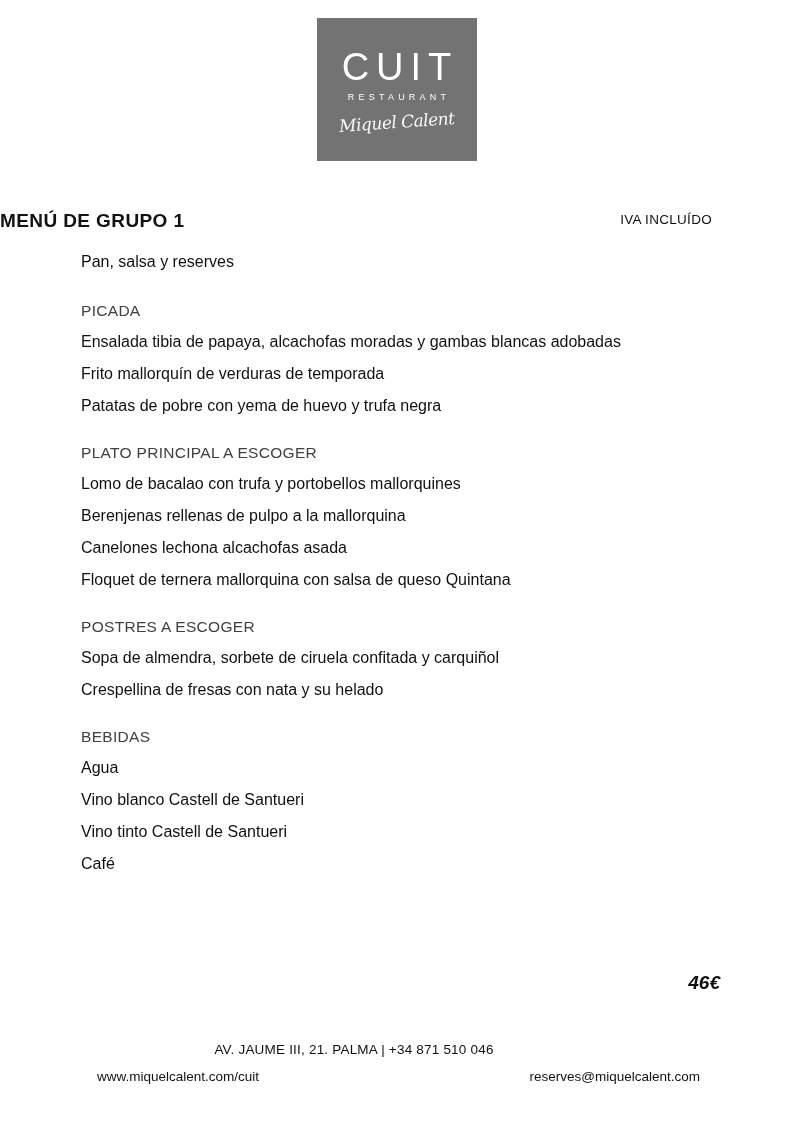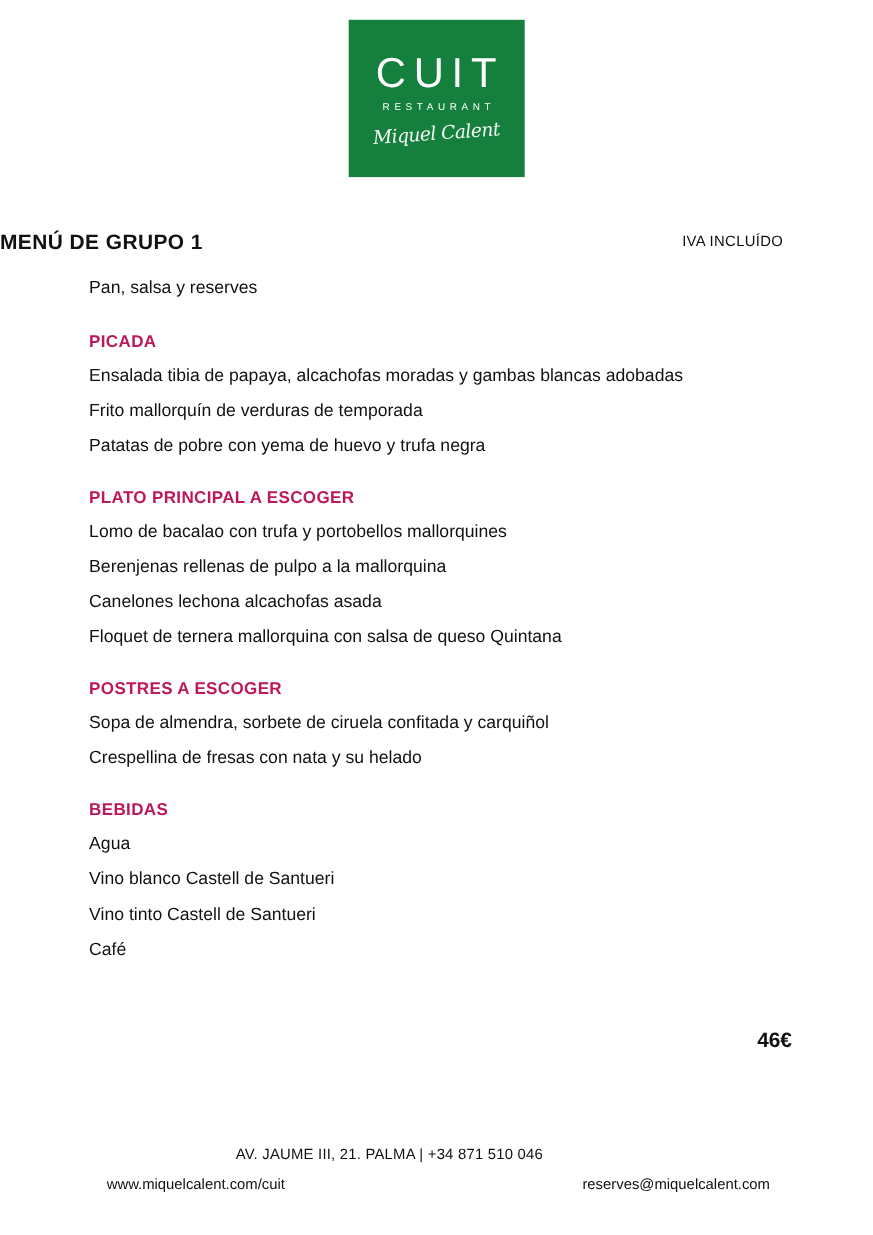--- a/index.html
+++ b/index.html
@@ -24,21 +24,21 @@
   }
 
   
   .logo-wrap {
     position: absolute;
     top: 18px;
     left: 50%;
     transform: translateX(-50%);
     width: 160px;
     height: 143px;
-    background: #15803d;
+    background: #737373;
     display: flex;
     flex-direction: column;
     align-items: center;
     justify-content: center;
   }
   .logo-title {
     color: #ffffff;
     font-size: 38px;
     letter-spacing: 7px;
     font-weight: 400;
@@ -97,42 +97,43 @@
     font-size: 16px;
     color: #111111;
     margin: 0 0 30px 0;
     line-height: 1.25;
   }
   .section {
     margin-bottom: 28px;
   }
   .section-title {
     font-size: 15.5px;
-    font-weight: bold;
+    font-weight: normal;
     letter-spacing: 0.3px;
-    color: #be185d;
+    color: #404040;
     margin-bottom: 12px;
   }
   .item {
     font-size: 16px;
     color: #111111;
     line-height: 1.25;
     margin-bottom: 12px;
   }
   .item:last-child {
     margin-bottom: 0;
   }
 
   
   .price {
     position: absolute;
-    top: 936px;
+    top: 972px;
     right: 74px;
     font-size: 19px;
     font-weight: bold;
+    font-style: italic;
     color: #111111;
   }
 
   
   .footer-address {
     position: absolute;
     top: 1042px;
     left: 0;
     width: 708px;
     text-align: center;

